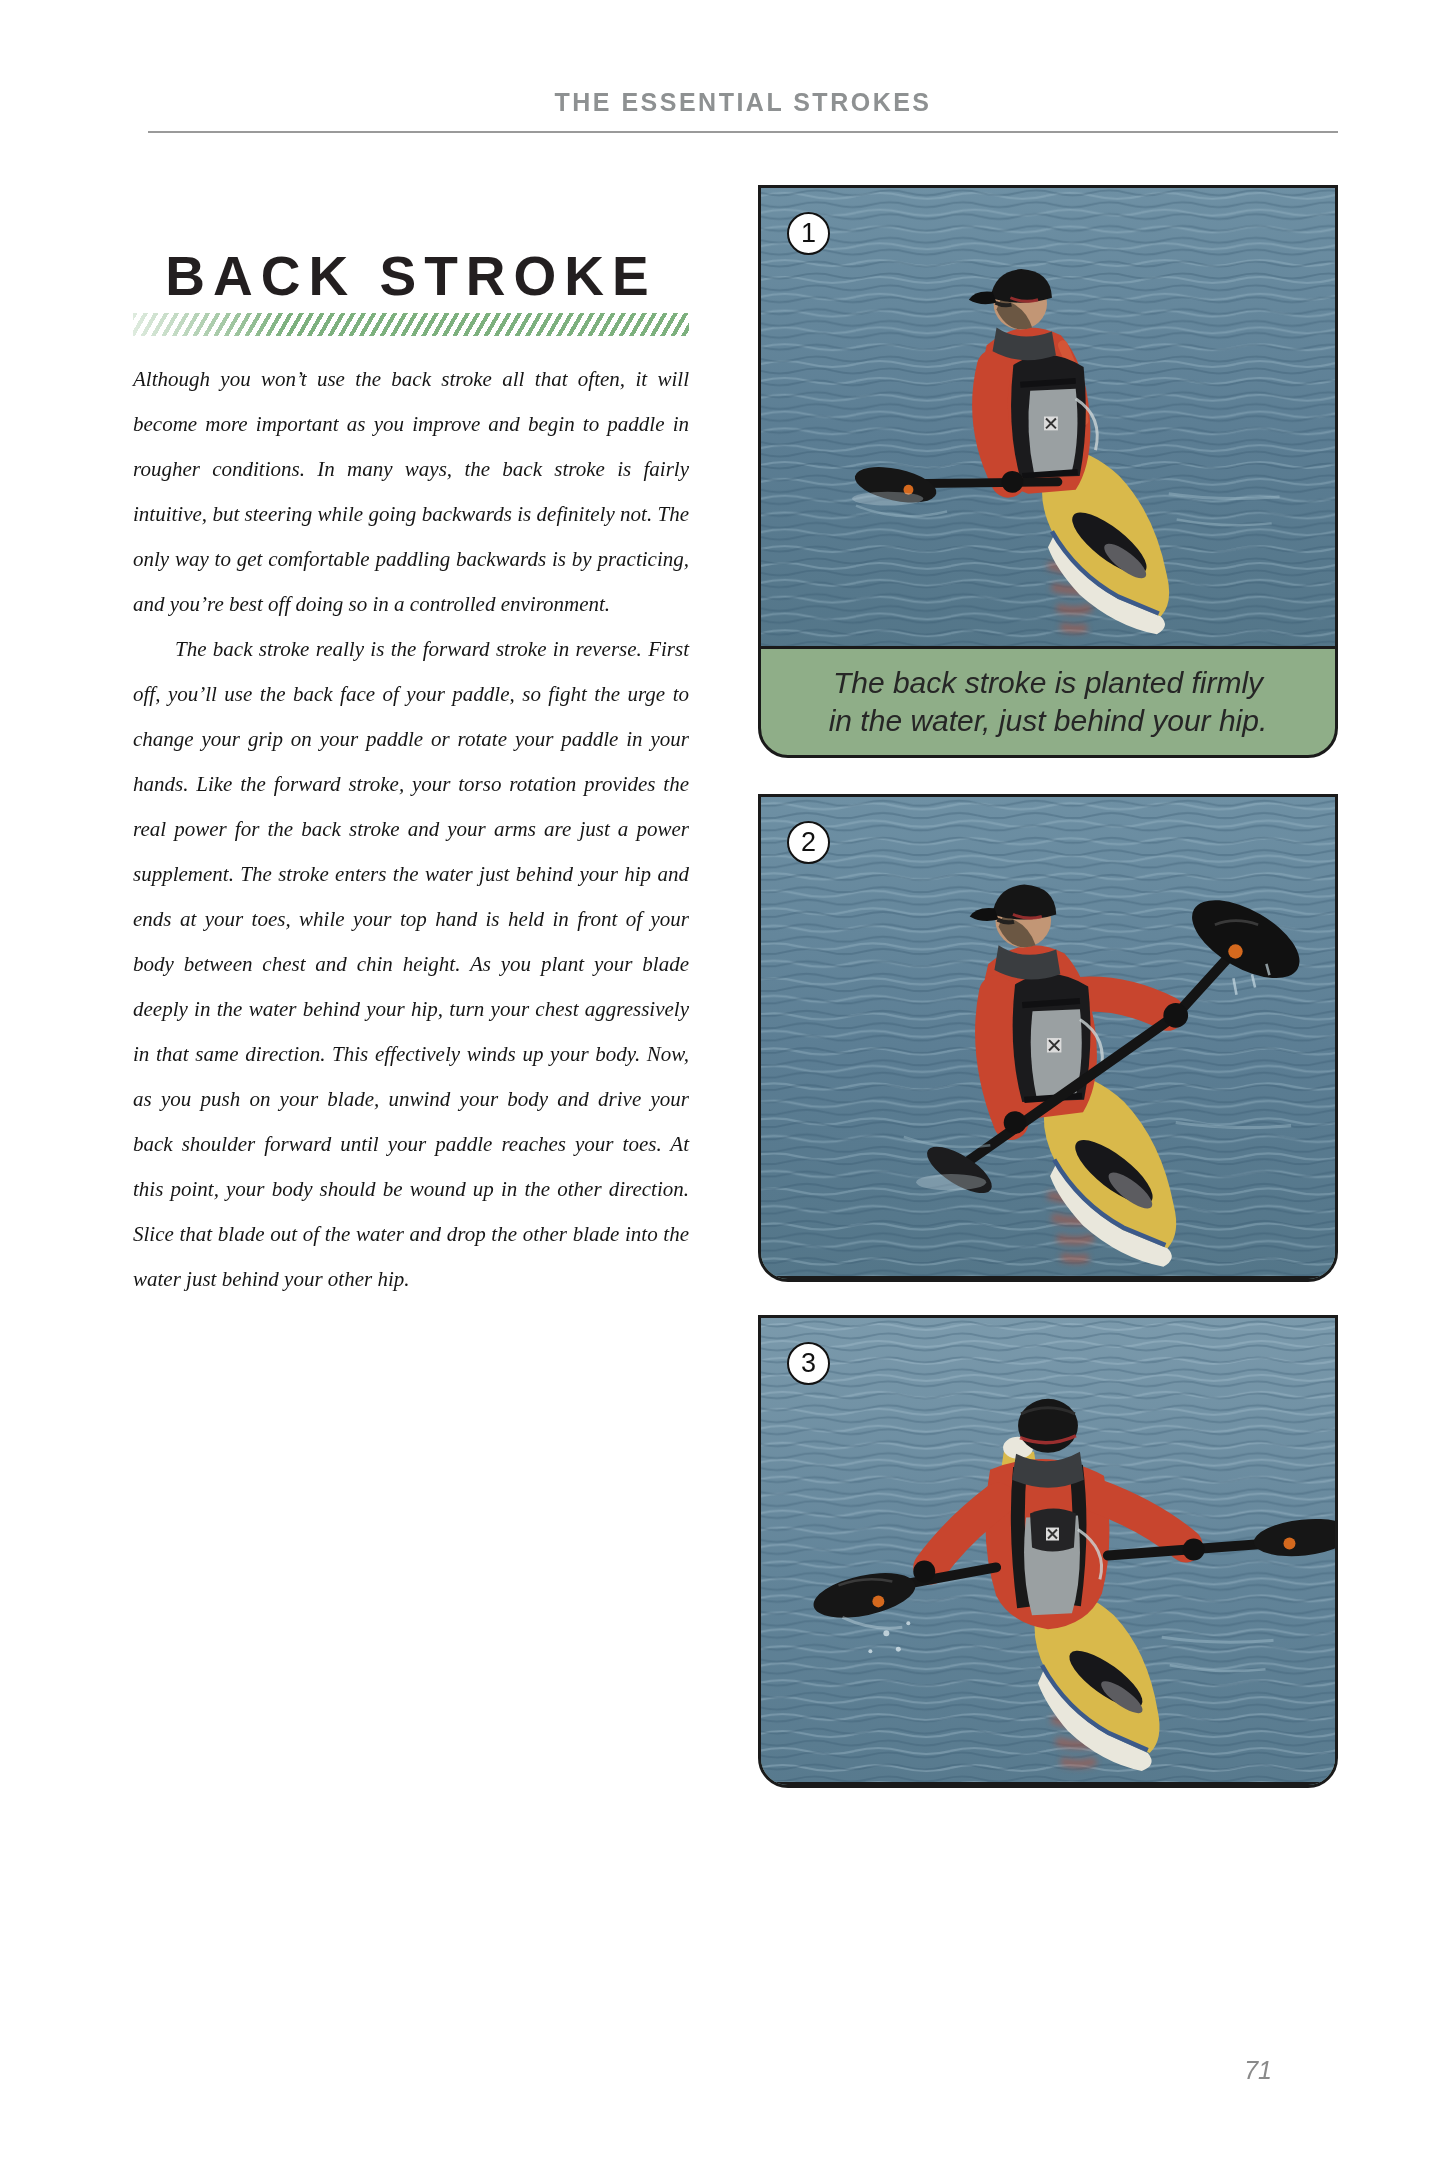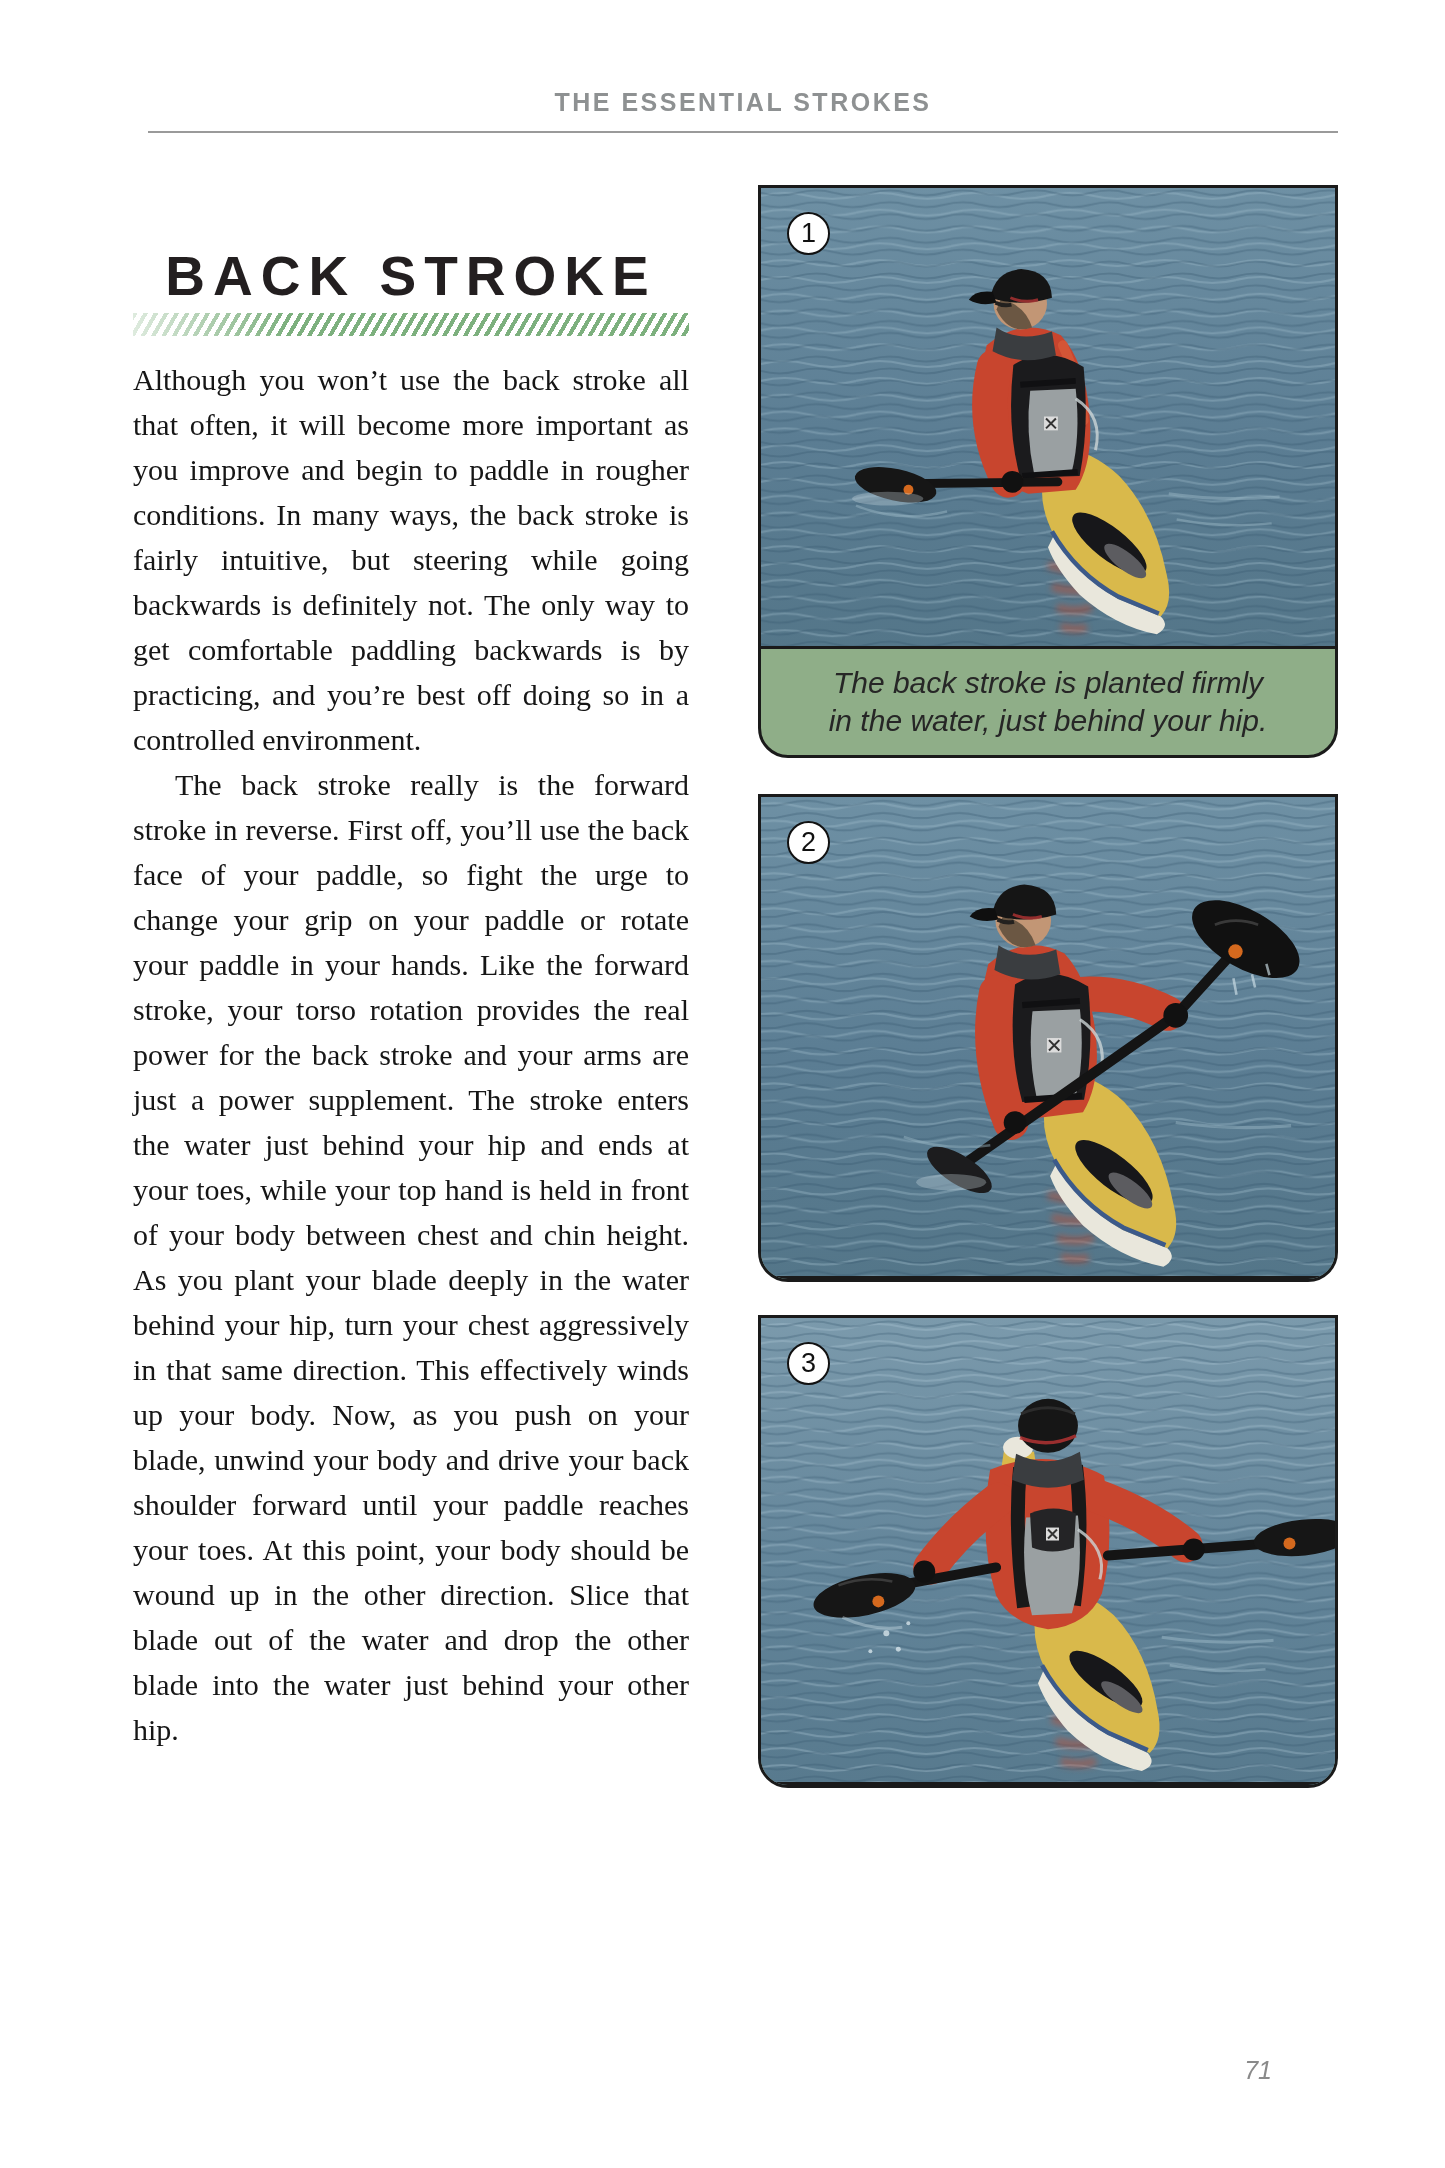--- a/index.html
+++ b/index.html
@@ -26,22 +26,23 @@
   .title-hatch {
     margin-top: 7px; height: 23px; position: relative;
     background: repeating-linear-gradient(120deg, var(--hatch-green, #7db07e) 0 4px, rgba(255,255,255,0) 4px 9px);
   }
   .title-hatch::after {
     content:""; position:absolute; inset:0;
     background: linear-gradient(to right, rgba(255,255,255,.75), rgba(255,255,255,0) 28%);
   }
   .body-text { margin-top: 21px; }
   .body-text p {
-    font-size: 30px; line-height: 45px; text-align: justify; color: #161616;
+    font-size: 21px; line-height: 45px; text-align: justify; color: #161616;
     hyphens: none;
+    font-style: italic;
   }
   .body-text p + p { text-indent: 42px; }
 
   .figures-col { position: absolute; left: 758px; top: 185px; width: 580px; }
   .figure {
     position: relative; border: 3px solid #1a1a1a; border-radius: 0 0 30px 30px;
     overflow: hidden; background: var(--caption-green, #8fae88);
   }
   .f1 { margin-bottom: 36px; }
   .f2 { margin-bottom: 33px; }

